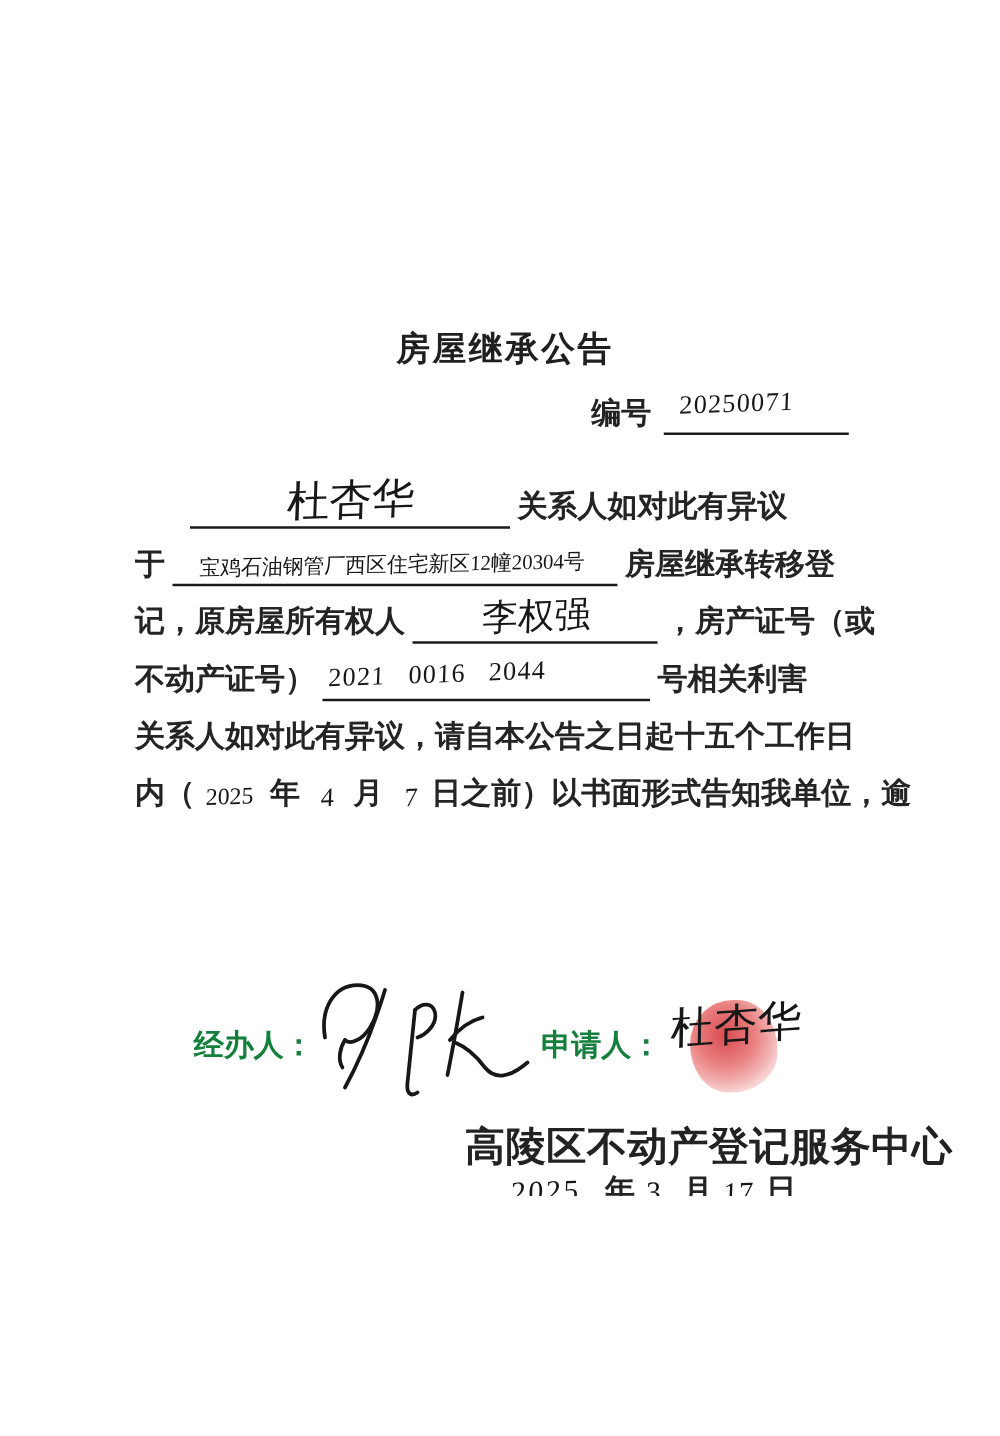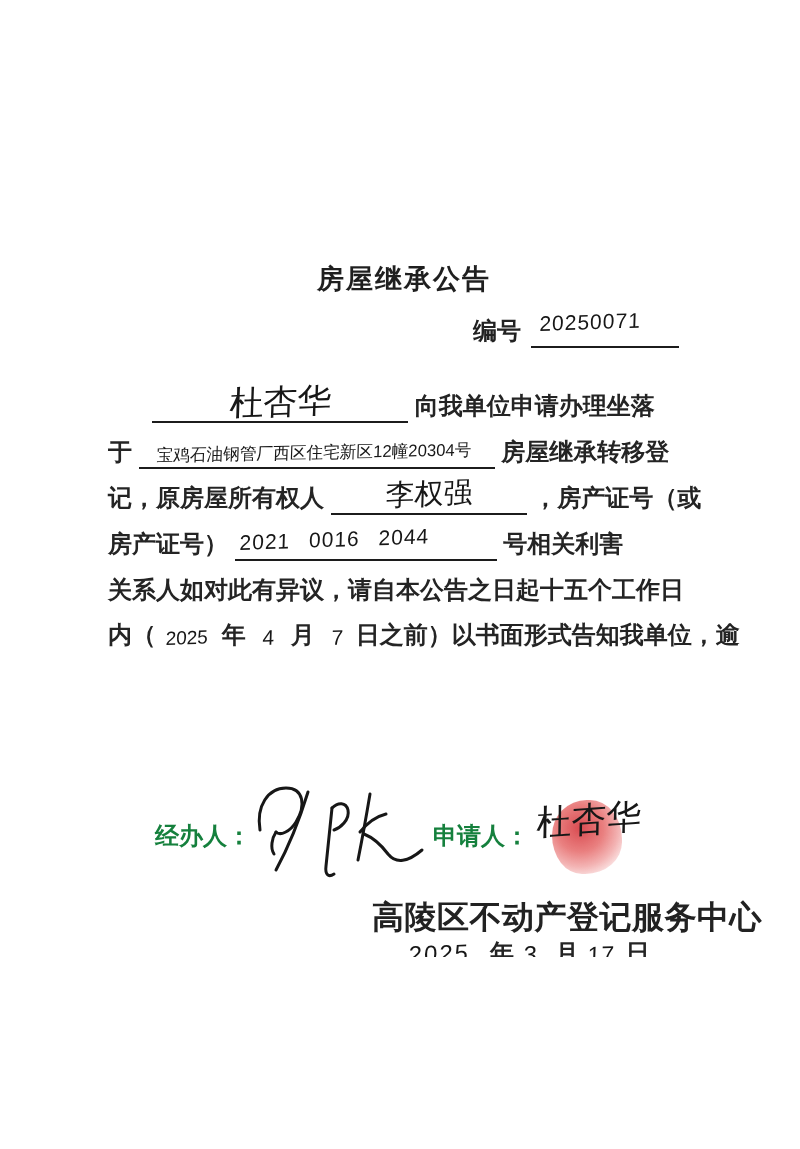--- a/index.html
+++ b/index.html
@@ -1,20 +1,20 @@
 <!DOCTYPE html>
 <html><head>
 <meta charset="utf-8">
 <style>
   html,body{margin:0;padding:0;background:#ffffff;}
   .page{
     position:relative;
     width:800px;height:957px;
     background:#ffffff;
-    font-family:Liberation Sans, sans-serif;
+    font-family:Liberation Serif, serif;
     color:#222222;
     overflow:hidden;
   }
   
   .print{font-weight:600;color:#242424;}
   .title{
     position:absolute;left:317px;top:261px;
     font-size:27px;font-weight:700;letter-spacing:2px;color:#1f1f1f;
     white-space:nowrap;
   }
@@ -71,37 +71,37 @@
 
   <div class="title">房屋继承公告</div>
 
   <div class="serial-row">
     <span class="serial-label">编号</span>
     <span class="blank" style="width:148px;margin-left:6px;"><span class="hw" style="font-size:21px;position:relative;top:-2px;left:-16px;letter-spacing:1px;">20250071</span></span>
   </div>
 
   <div class="line" style="top:389px;">
     <span class="blank" style="width:256px;margin-left:44px;"><span class="hw" style="font-size:34px;position:relative;top:-2px;">杜杏华</span></span>
-    <span class="print">向我单位申请办理坐落</span>
+    <span class="print">关系人如对此有异议</span>
   </div>
 
   <div class="line" style="top:435px;">
     <span class="print">于</span>
     <span class="blank" style="width:356px;"><span class="hw" style="font-size:17px;transform:rotate(-1deg) skewX(-3deg) scaleX(0.98);position:relative;top:2px;">宝鸡石油钢管厂西区住宅新区12幢20304号</span></span>
     <span class="print">房屋继承转移登</span>
   </div>
 
   <div class="line" style="top:481px;">
     <span class="print">记，原房屋所有权人</span>
     <span class="blank" style="width:196px;"><span class="hw" style="font-size:29px;position:relative;top:-2px;">李权强</span></span>
     <span class="print">，房产证号（或</span>
   </div>
 
   <div class="line" style="top:527px;">
-    <span class="print">房产证号）</span>
+    <span class="print">不动产证号）</span>
     <span class="blank" style="width:262px;text-align:left;"><span class="hw" style="font-size:21px;letter-spacing:1px;word-spacing:12px;position:relative;top:-1px;left:4px;">2021 0016 2044</span></span>
     <span class="print">号相关利害</span>
   </div>
 
   <div class="line" style="top:573px;">
     <span class="print">关系人如对此有异议，请自本公告之日起十五个工作日</span>
   </div>
 
   <div class="line" style="top:618px;">
     <span class="print">内（</span>

